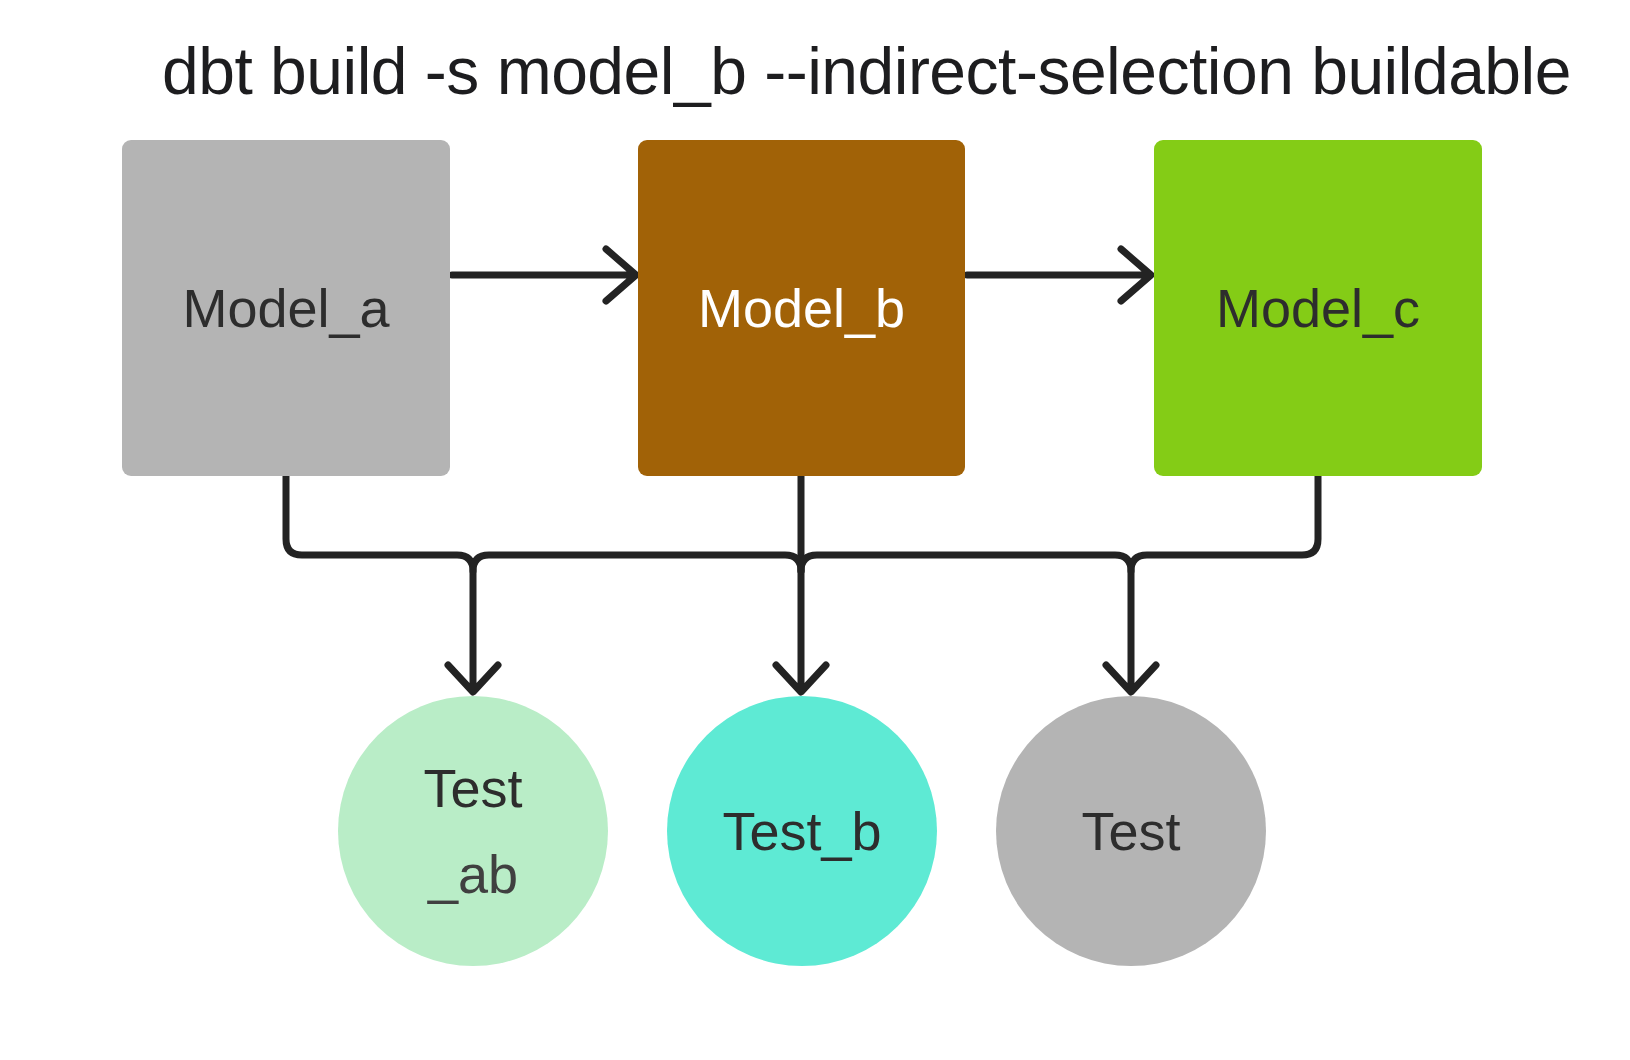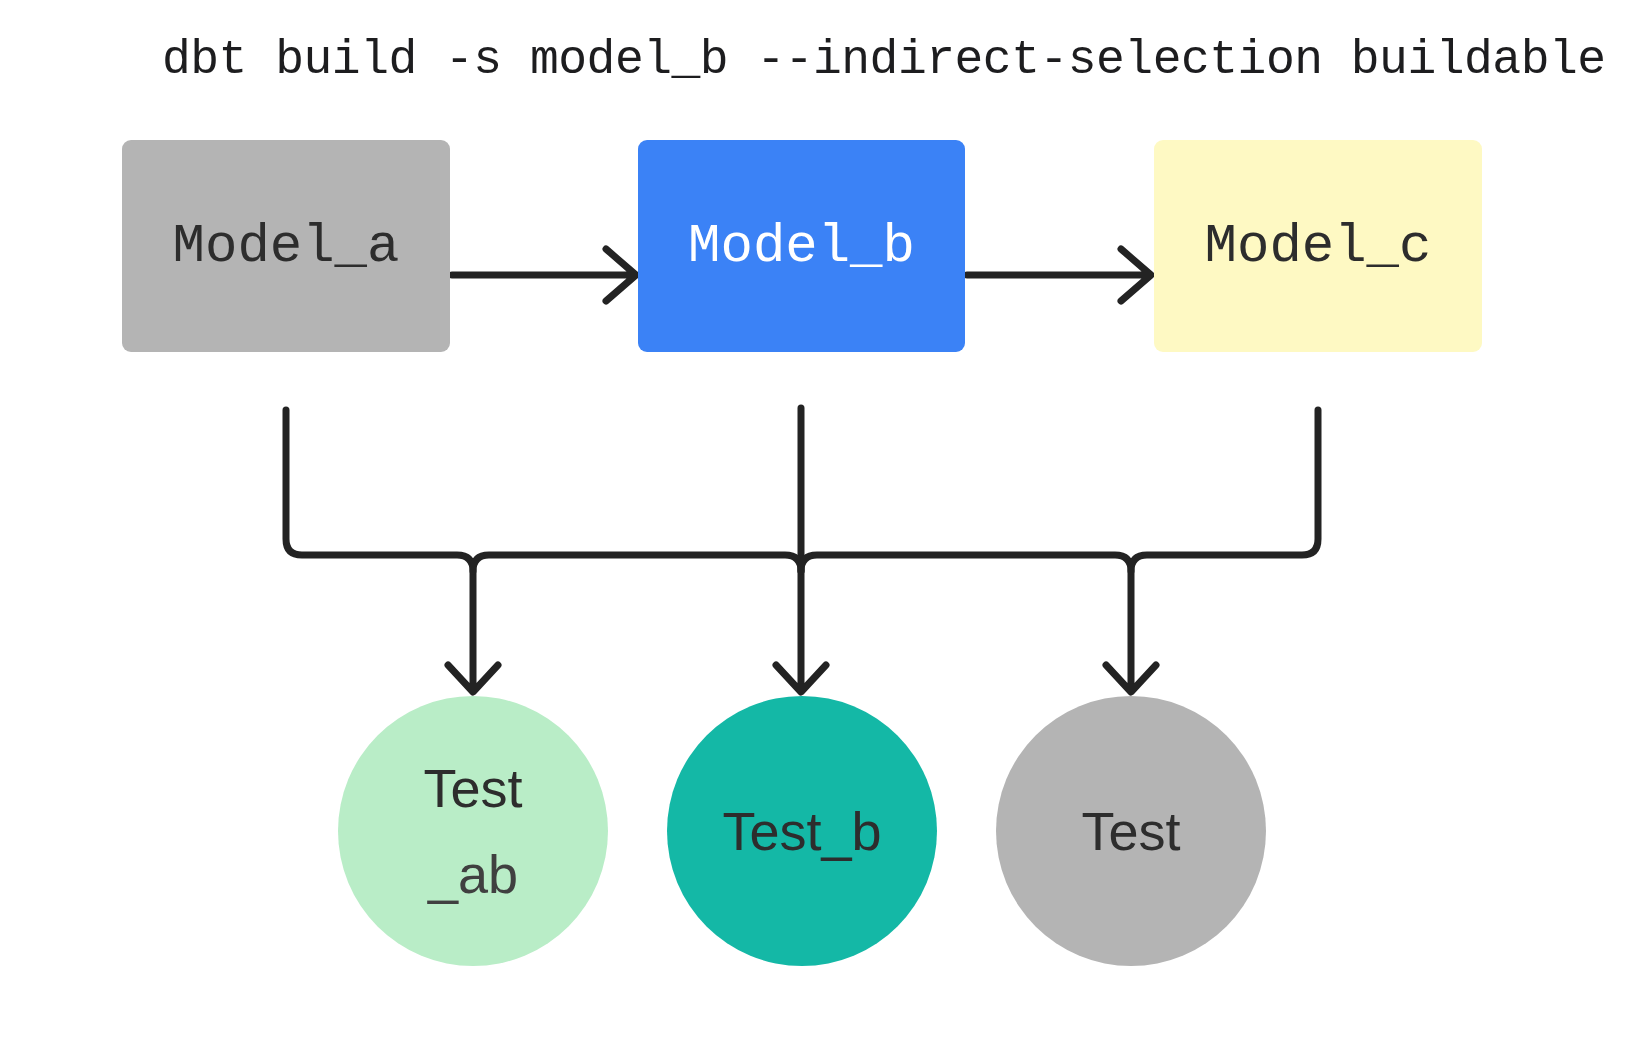--- a/index.html
+++ b/index.html
@@ -8,51 +8,49 @@
     width: 1630px;
     height: 1060px;
     background: #ffffff;
     overflow: hidden;
     font-family: "Liberation Sans", sans-serif;
   }
   .title {
     position: absolute;
     left: 162px;
     top: 33px;
-    font-size: 48px;
+    font-size: 66px;
     font-weight: 500;
     letter-spacing: -0.5px;
     color: #1d1d1f;
     white-space: nowrap;
-    font-family: Liberation Mono, monospace;
   }
   #edge-layer {
     position: absolute;
     left: 0; top: 0;
     width: 1630px;
     height: 1060px;
   }
   #edge-layer path {
     fill: none;
     stroke-width: 7;
     stroke-linecap: round;
     stroke-linejoin: round;
   }
   .model-node {
     position: absolute;
     top: 140px;
-    height: 212px;
+    height: 336px;
     border-radius: 9px;
     display: flex;
     align-items: center;
     justify-content: center;
     font-size: 54px;
     font-weight: 500;
     z-index: 2;
-    font-family: Liberation Mono, monospace;
   }
   .model-a { left: 122px; width: 328px; }
   .model-b { left: 638px; width: 327px; }
   .model-c { left: 1154px; width: 328px; }
   .test-node {
     position: absolute;
     top: 696px;
     width: 270px;
     height: 270px;
     border-radius: 50%;
@@ -85,34 +83,34 @@
     <path d="M801 408 V687 M776 665 L801 692 L826 665"></path>
     <path d="M473 571 Q473 555 489 555 H785 Q801 555 801 571"></path>
     <path d="M801 571 Q801 555 817 555 H1115 Q1131 555 1131 571 V687 M1106 665 L1131 692 L1156 665"></path>
     <path d="M1318 410 V539 Q1318 555 1302 555 H1147 Q1131 555 1131 571"></path>
   </svg>
 
   <div class="model-node model-a" style="background: rgb(180, 180, 180);">
     <span style="color: rgb(45, 45, 45);">Model_a</span>
   </div>
 
-  <div class="model-node model-b" style="background: #3b82f6;">
+  <div class="model-node model-b" style="background: #a16207;">
     <span style="color: rgb(255, 255, 255);">Model_b</span>
   </div>
 
-  <div class="model-node model-c" style="background: #fef9c3;">
+  <div class="model-node model-c" style="background: #84cc16;">
     <span style="color: rgb(45, 45, 45);">Model_c</span>
   </div>
 
   <div class="test-node test-ab" style="background: rgb(185, 237, 199);">
     <span class="test-line" style="color: rgb(45, 45, 45);">Test</span>
     <span class="test-line" style="color: #404040;">_ab</span>
   </div>
 
-  <div class="test-node test-b" style="background: #14b8a6;">
+  <div class="test-node test-b" style="background: #5eead4;">
     <span class="test-line" style="color: rgb(45, 45, 45);">Test_b</span>
   </div>
 
   <div class="test-node test-bc" style="background: rgb(180, 180, 180);">
     <span class="test-line" style="color: rgb(45, 45, 45);">Test</span>
   </div>
 
 </div>
 
 </body></html>

